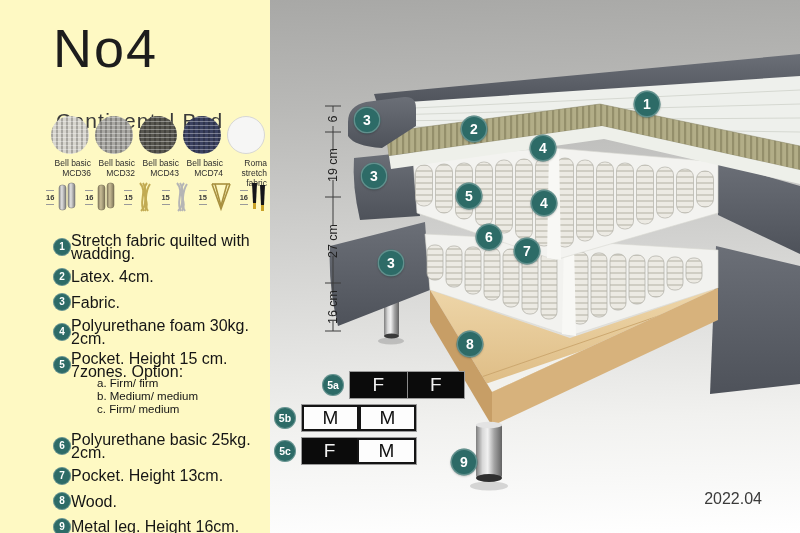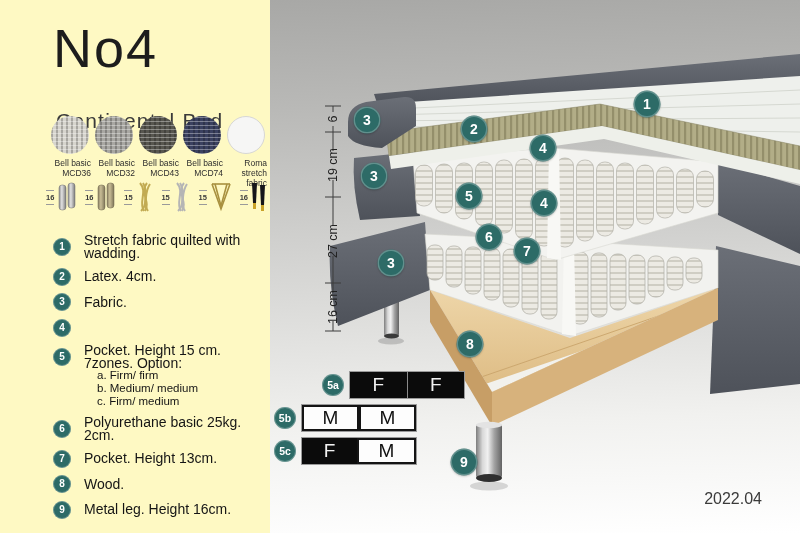--- a/index.html
+++ b/index.html
@@ -27,22 +27,22 @@
   .leg-size{display:flex;flex-direction:column;align-items:center;margin-right:2px;}
   .leg-size .num{font-size:7.5px;font-weight:700;color:#3a3a3a;line-height:9px;}
   .dash{width:8px;height:1px;background:#9a9a9a;margin:2px 0;}
   .leg-gfx{display:block;}
   
   .legend{position:absolute;left:53px;top:234px;width:214px;}
   .legend-row{display:flex;align-items:center;margin-bottom:7.5px;}
   .badge{flex:0 0 auto;width:18px;height:18px;border-radius:50%;background:#2d6b67;color:#fff;
     font-size:10px;font-weight:700;line-height:18px;text-align:center;
     box-shadow:inset 0 0 0 1px rgba(255,255,255,.28);}
-  .legend-text{margin-left:13px;font-size:14px;color:#151515;line-height:13px;}
-  .legend-options{margin:-3px 0 8px 44px;font-size:11.5px;color:#151515;line-height:13px;}
+  .legend-text{font-size:16px;color:#151515;line-height:13px;}
+  .legend-options{margin:-3px 0 17px 44px;font-size:11.5px;color:#151515;line-height:13px;}
   
   .marker{position:absolute;width:27px;height:27px;border-radius:50%;background:#2d6b67;color:#fff;
     font-size:14px;font-weight:700;line-height:27px;text-align:center;transform:translate(-50%,-50%);
     box-shadow:inset 0 0 0 1.5px rgba(255,255,255,.25),0 1px 2px rgba(0,0,0,.2);}
   
   .f-row{position:absolute;display:flex;align-items:center;}
   .f-badge{width:22px;height:22px;border-radius:50%;background:#2d6b67;color:#fff;font-size:10.5px;font-weight:700;
     line-height:22px;text-align:center;box-shadow:inset 0 0 0 1px rgba(255,255,255,.28);margin-right:5px;}
   .f-bar{width:114px;height:26px;display:flex;border:1px solid #9a9a9a;background:#fff;box-sizing:content-box;}
   .f-cell{flex:1;display:flex;align-items:center;justify-content:center;font-size:19px;color:#101010;box-sizing:border-box;}
@@ -186,20 +186,21 @@
     <div class="legend-row">
       <div class="badge">2</div>
       <div class="legend-text">Latex. 4cm.</div>
     </div>
     <div class="legend-row">
       <div class="badge">3</div>
       <div class="legend-text">Fabric.</div>
     </div>
     <div class="legend-row">
       <div class="badge">4</div>
+      <div class="legend-text">Polyurethane foam 30kg. 2cm.</div>
     </div>
     <div class="legend-row" style="margin-bottom:2px;">
       <div class="badge">5</div>
       <div class="legend-text">Pocket. Height 15 cm. 7zones. Option:</div>
     </div>
     <div class="legend-options">
       <div>a. Firm/ firm</div>
       <div>b. Medium/ medium</div>
       <div>c. Firm/ medium</div>
     </div>

